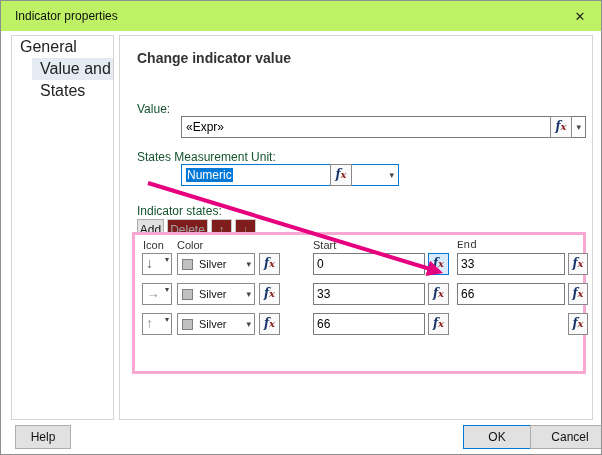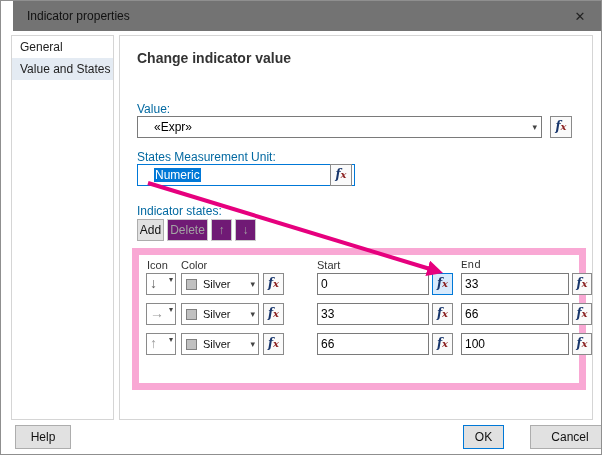--- a/index.html
+++ b/index.html
@@ -3,47 +3,47 @@
 <meta charset="utf-8">
 <style>
   html,body{margin:0;padding:0;background:#f3f3f3;}
   .dialog{
     position:relative; width:602px; height:455px; box-sizing:border-box;
     background:#fff; border:1px solid #8f8f8f;
     font-family:"Liberation Sans", sans-serif; font-size:12px; color:#000;
     overflow:hidden;
   }
   
-  .titlebar{position:absolute;left:12px;top:0;right:0;height:30px;background:#737373;}
+  .titlebar{position:absolute;left:0;top:0;right:0;height:30px;background:#bef264;}
   .title{position:absolute;left:14px;top:8px;font-size:12px;color:#111;}
   .close-btn{position:absolute;right:12px;top:7px;width:18px;height:18px;text-align:center;line-height:18px;font-size:13px;color:#222;cursor:default;}
   
   .sidebar{position:absolute;left:10px;top:34px;width:103px;height:385px;box-sizing:border-box;border:1px solid #d5d5d5;background:#fff;}
-  .side-item{height:22px;line-height:22px;padding-left:8px;font-size:12px;color:#222;}
-  .side-item.selected{background:#e4ebf3;}
+  .side-item{height:22px;line-height:22px;padding-left:8px;font-size:16px;color:#222;}
+  .side-item.selected{background:#e4ebf3;margin-left:20px;}
   
   .main{position:absolute;left:118px;top:34px;width:474px;height:385px;box-sizing:border-box;border:1px solid #d5d5d5;background:#fff;}
   .heading{position:absolute;left:17px;top:14px;font-size:14px;font-weight:bold;color:#333;}
-  .field-label{position:absolute;font-size:12px;color:#0369a1;}
-  .combo{position:absolute;height:22px;box-sizing:border-box;border:1px solid #7a7a7a;background:#fff;line-height:20px;padding-left:16px;overflow:hidden;}
+  .field-label{position:absolute;font-size:12px;color:#14532d;}
+  .combo{position:absolute;height:22px;box-sizing:border-box;border:1px solid #7a7a7a;background:#fff;line-height:20px;padding-left:4px;overflow:hidden;margin-left:44px;}
   .combo .caret{position:absolute;right:4px;top:0;line-height:20px;font-size:9px;color:#444;}
   .combo.focused{border-color:#0078d7;}
   .sel-text{background:#0078d7;color:#fff;padding:0 1px;}
   .fx-btn{position:absolute;width:22px;height:22px;box-sizing:border-box;border:1px solid #8a8a8a;background:#fafafa;text-align:center;line-height:19px;
     font-family:"DejaVu Serif", serif;font-style:italic;font-weight:bold;font-size:12px;}
   .fx-btn .fx-f{color:#17356b;}
   .fx-btn .fx-x{color:#8a1f1f;font-size:10px;}
   .fx-btn.highlight{border:1px solid #0078d7;background:#d8eafc;}
   .btn{position:absolute;box-sizing:border-box;border:1px solid #adadad;background:#e1e1e1;text-align:center;font-size:12px;color:#111;}
-  .btn.disabled{border-color:#cacaca;background:#701a75;color:#a3a3a3;}
+  .btn.disabled{border-color:#cacaca;background:#7f1d1d;color:#a3a3a3;}
   .tool-btn{height:22px;line-height:20px;}
   .footer-btn{height:24px;line-height:22px;}
   .btn.default{border:1px solid #0078d7;}
   
-  .states-table{position:absolute;left:12px;top:212px;width:454px;height:142px;box-sizing:border-box;border:7px solid #f9a8d4;background:#fff;}
+  .states-table{position:absolute;left:12px;top:196px;width:454px;height:142px;box-sizing:border-box;border:3px solid #f9a8d4;background:#fff;}
   .col-head{position:absolute;top:4px;font-size:11px;color:#333;}
   .srow{position:absolute;left:0;height:22px;width:100%;}
   .icon-combo{position:absolute;left:7px;width:30px;height:22px;box-sizing:border-box;border:1px solid #8a8a8a;background:#fff;}
   .icon-combo .glyph{position:absolute;left:3px;top:1px;font-size:14px;font-weight:bold;}
   .icon-combo .caret{position:absolute;right:2px;top:1px;font-size:8px;color:#444;}
   .arrow-dark{color:#5f5f5f;}
   .arrow-mid{color:#9a9a9a;}
   .color-combo{position:absolute;left:42px;width:78px;height:22px;box-sizing:border-box;border:1px solid #8a8a8a;background:#fff;line-height:20px;}
   .swatch{position:absolute;left:4px;top:5px;width:11px;height:11px;background:#c0c0c0;border:1px solid #808080;box-sizing:border-box;}
   .color-name{position:absolute;left:21px;top:0;line-height:20px;font-size:11px;color:#111;}
@@ -141,28 +141,27 @@
           <span class="caret">▾</span>
         </div>
         <div class="color-combo">
           <span class="swatch"></span>
           <span class="color-name">Silver</span>
           <span class="caret">▾</span>
         </div>
         <div class="fx-btn fx-row" style="left:124px;width:21px;"><span class="fx-f">f</span><span class="fx-x">x</span></div>
         <input class="cell-input" style="left: 178px; width: 112px;" value="66">
         <div class="fx-btn fx-row" style="left:293px;width:21px;"><span class="fx-f">f</span><span class="fx-x">x</span></div>
-        <input class="cell-input" style="left: 322px; width: 108px;" value="100">
         <div class="fx-btn fx-row" style="left:433px;width:20px;"><span class="fx-f">f</span><span class="fx-x">x</span></div>
       </div>
     </div>
   </div>
 
   <div class="btn footer-btn" style="left:14px;top:424px;width:56px;">Help</div>
-  <div class="btn footer-btn default" style="left:462px;top:424px;width:41px;">OK</div>
+  <div class="btn footer-btn default" style="left:462px;top:424px;width:68px;">OK</div>
   <div class="btn footer-btn" style="left:529px;top:424px;width:80px;">Cancel</div>
 
   <svg class="annotation" width="602" height="455" viewBox="0 0 602 455">
     <defs>
       <marker id="ah" markerWidth="4" markerHeight="4" refX="0.6" refY="2" orient="auto">
         <path d="M0,0 L4,2 L0,4 Z" fill="#e6007e"></path>
       </marker>
     </defs>
     <line x1="147" y1="182" x2="429" y2="268" stroke="#e6007e" stroke-width="4" marker-end="url(#ah)"></line>
   </svg>

